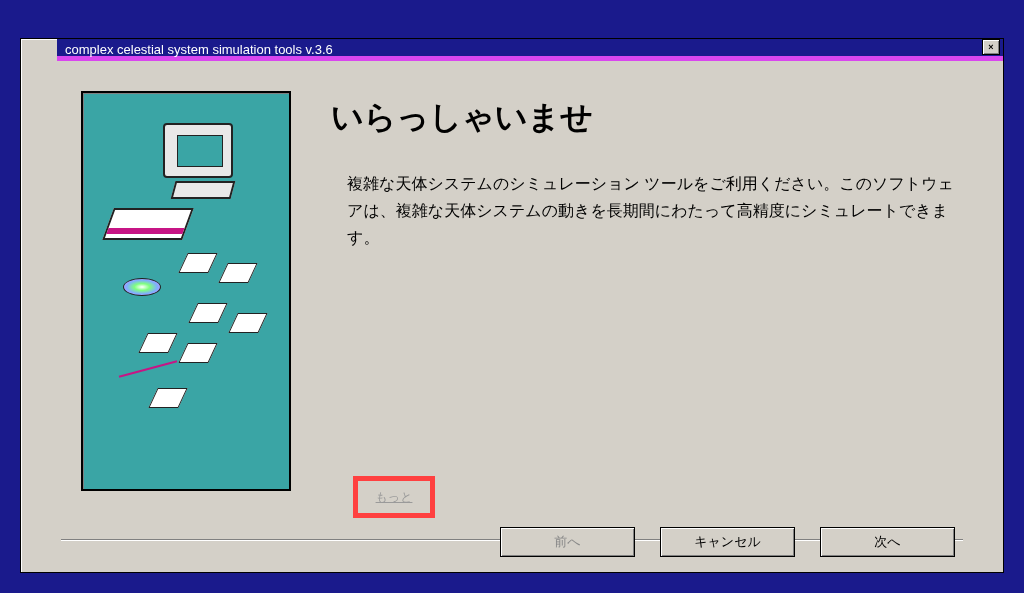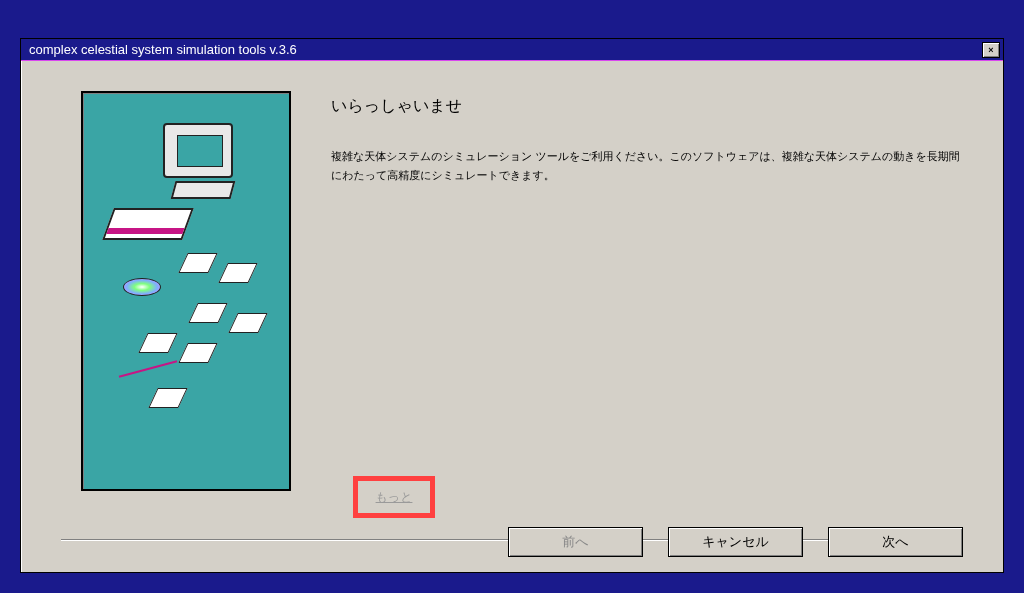--- a/index.html
+++ b/index.html
@@ -23,22 +23,22 @@
   }
   .titlebar {
     height: 22px;
     background: #1a1a8c;
     color: #fff;
     font-size: 13px;
     line-height: 22px;
     padding-left: 8px;
     display: flex;
     justify-content: space-between;
-    align-items: center;
-    border-bottom: 1px solid #d946ef;
+    border-bottom: 5px solid #d946ef;
+    margin-left: 36px;
   }
   .titlebar-btn {
     width: 18px;
     height: 16px;
     margin-right: 3px;
     background: #d4d0c8;
     border: 1px solid #000;
     box-shadow: inset 1px 1px 0 #fff, inset -1px -1px 0 #808080;
     display: flex;
     align-items: center;
@@ -130,28 +130,29 @@
     background:#c71585;
     transform: rotate(-15deg);
   }
 
   .text-panel {
     flex: 1;
     padding-left: 40px;
     padding-top: 5px;
   }
   .heading {
+    font-size: 32px;
+    font-weight: bold;
+    margin-bottom: 30px;
+  }
+  .body-text {
     font-size: 16px;
-    font-weight: normal;
-    margin-bottom: 30px;
-  }
-  .body-text {
-    font-size: 11px;
     line-height: 1.7;
     margin-bottom: 22px;
+    margin-left: 16px;
   }
   .more-btn-wrap {
     position: absolute;
     left: 332px;
     top: 437px;
     border: 5px solid #ff4040;
     padding: 0;
   }
   .more-btn {
     width: 72px;
@@ -169,21 +170,21 @@
     position: absolute;
     left: 40px;
     right: 40px;
     top: 500px;
     height: 2px;
     border-top: 1px solid #808080;
     border-bottom: 1px solid #fff;
   }
   .button-row {
     position: absolute;
-    right: 40px;
+    right: 48px;
     bottom: 15px;
     display: flex;
     gap: 25px;
   }
   .win-btn {
     width: 135px;
     height: 30px;
     background: #d4d0c8;
     border: 1px solid #000;
     box-shadow: inset 1px 1px 0 #fff, inset -1px -1px 0 #808080;

